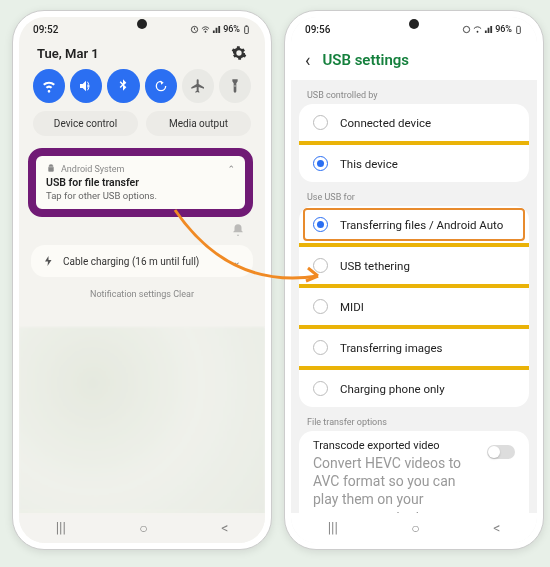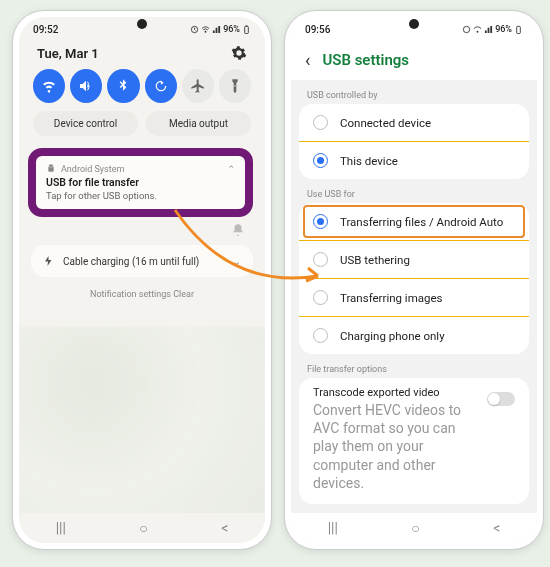--- a/index.html
+++ b/index.html
@@ -161,21 +161,21 @@
     margin: 0 8px;
     overflow: hidden;
   }
   .option {
     display: flex;
     align-items: center;
     gap: 12px;
     padding: 11px 14px;
     font-size: 11.5px;
     color: #222;
-    border-top: 1px solid #eab308;
+    border-top: 4px solid #eab308;
   }
   .option:first-child { border-top: none; }
   .option.selected .radio { border-color: #2b6ff2; }
   .option.selected .radio::after { background: #2b6ff2; }
   .option-highlight {
     position: relative;
   }
   .option-highlight::before {
     content:"";
     position:absolute;
@@ -392,20 +392,24 @@
       <div class="option selected option-highlight">
         <span class="radio"></span>
         <span>Transferring files / Android Auto</span>
       </div>
       <div class="option">
         <span class="radio"></span>
         <span>USB tethering</span>
       </div>
       <div class="option">
         <span class="radio"></span>
+        <span>MIDI</span>
+      </div>
+      <div class="option">
+        <span class="radio"></span>
         <span>Transferring images</span>
       </div>
       <div class="option">
         <span class="radio"></span>
         <span>Charging phone only</span>
       </div>
     </div>
 
     <div class="section-label">File transfer options</div>
     <div class="transcode">

